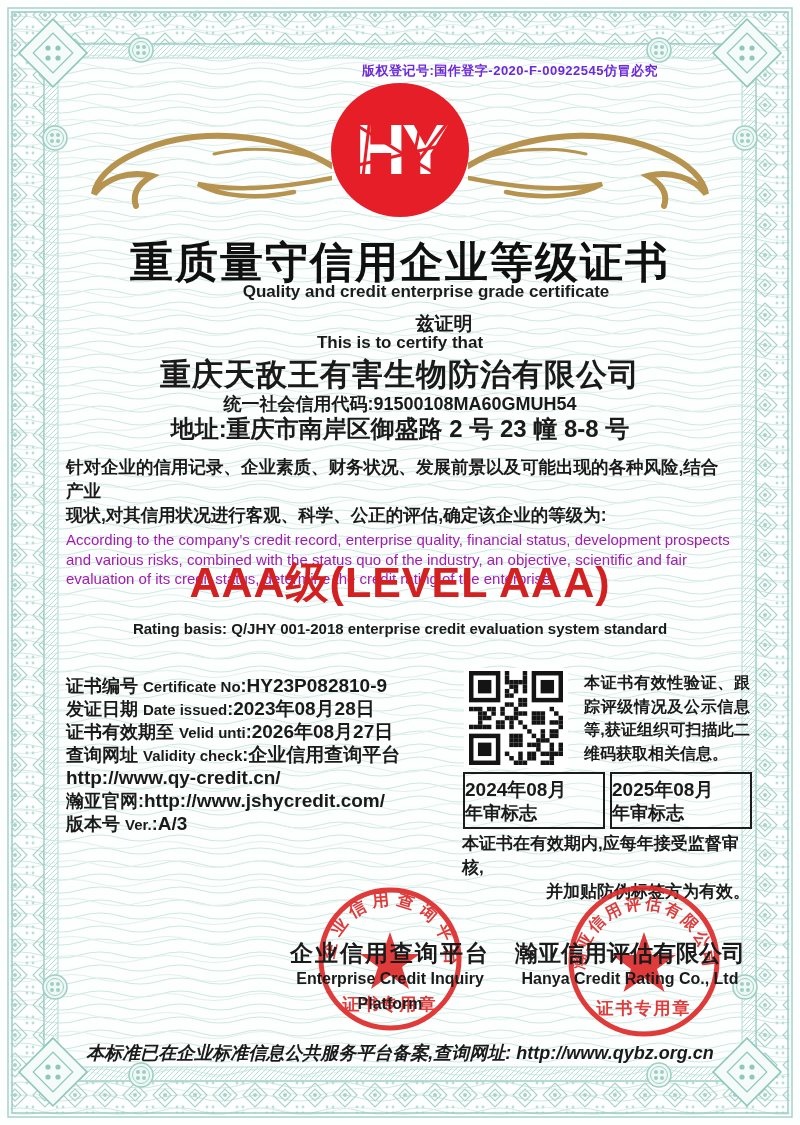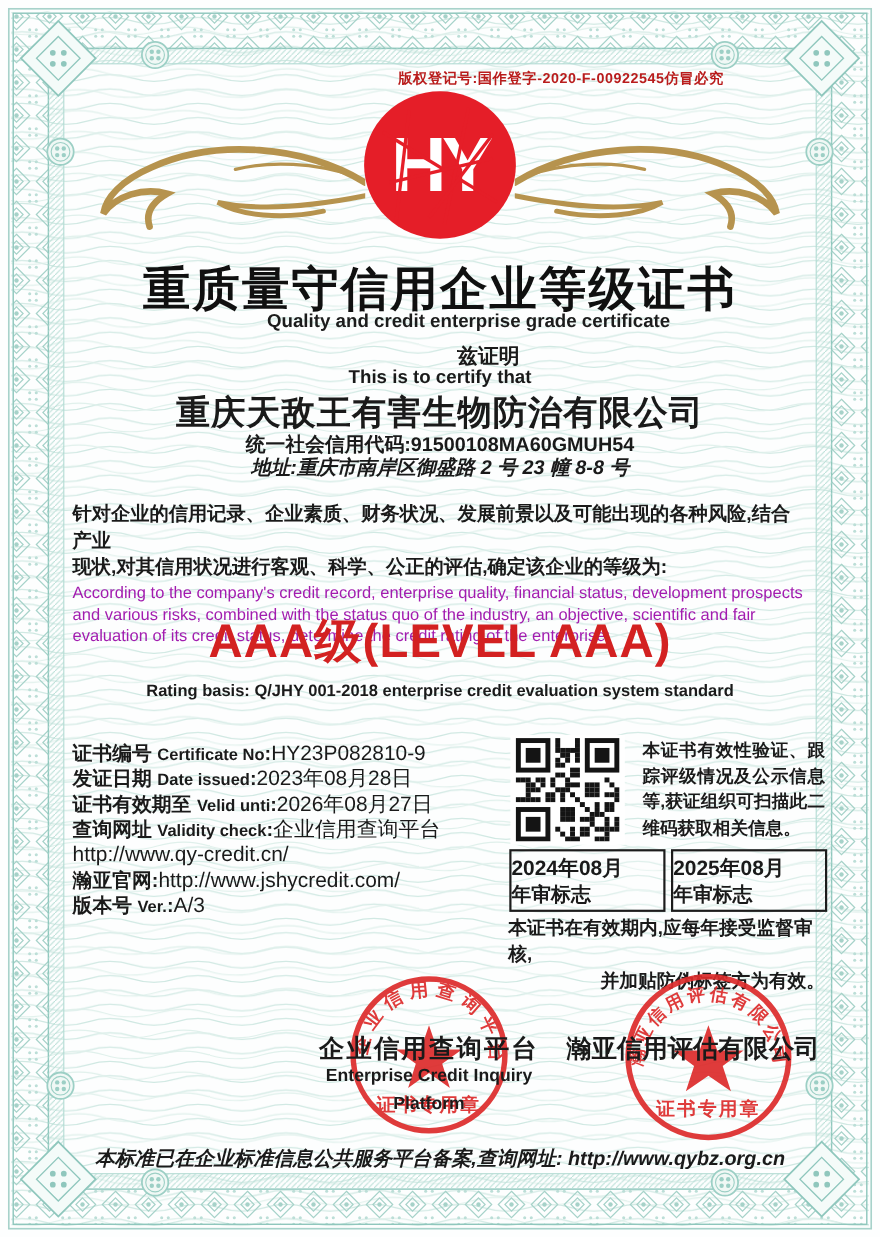--- a/index.html
+++ b/index.html
@@ -3,39 +3,39 @@
 <meta charset="utf-8">
 <style>
   html,body{margin:0;padding:0;background:#ffffff;}
   .certificate{
     position:relative;width:800px;height:1125px;overflow:hidden;
     font-family:"Liberation Sans","DejaVu Sans",sans-serif;color:#1a1a1a;background:#fdfefe;
   }
   .abs{position:absolute;}
   .ctr{left:0;width:800px;text-align:center;}
   svg{display:block;}
-  .copyright{top:62px;left:362px;font-size:13px;color:#b91c1c;font-weight:600;letter-spacing:.5px;}
+  .copyright{top:62px;left:362px;font-size:13px;color:#6d28d9;font-weight:600;letter-spacing:.5px;}
   .title{top:234px;font-size:43px;font-weight:900;letter-spacing:2px;color:#101010;}
   .subtitle{top:282px;font-size:17px;font-weight:600;color:#1c1c1c;padding-left:26px;}
   .certify-zh{top:311px;font-size:19px;font-weight:600;margin-left:44px;}
   .certify-en{top:333px;font-size:17px;font-weight:600;}
   .company{top:354px;font-size:31px;font-weight:900;letter-spacing:1px;}
   .code-line{top:392px;font-size:18px;font-weight:600;}
-  .addr-line{top:413px;font-size:18px;font-weight:600;font-style:italic;}
+  .addr-line{top:413px;font-size:24px;font-weight:600;}
   .para{top:455px;left:66px;width:668px;}
   .para .zh{font-size:17.5px;font-weight:700;line-height:24px;}
   .para .en{font-size:15px;font-weight:500;line-height:19.5px;margin-top:3px;color:#a21caf;}
   .grade{top:554px;font-size:43px;font-weight:900;letter-spacing:1px;}
   .basis-zh{top:601px;font-size:16.5px;font-weight:700;}
   .basis-en{top:620px;font-size:15px;font-weight:600;}
   .details{top:674px;left:66px;width:400px;}
   .detail-line{height:23px;line-height:23px;white-space:nowrap;}
   .detail-line .zh{font-size:18px;font-weight:600;}
   .detail-line .en{font-size:15px;font-weight:600;}
-  .detail-line .val{font-size:19px;font-weight:400;}
+  .detail-line .val{font-size:19px;font-weight:700;}
   .qr-box{top:668px;left:464px;width:104px;height:100px;background:#ffffff;padding:3px;box-sizing:border-box;}
   .qr-note{top:671px;left:584px;width:166px;font-size:16px;font-weight:600;line-height:23.5px;text-align:justify;}
   .year-box{top:772px;width:138px;height:53px;border:2px solid #1c1c1c;background:rgba(255,255,255,.25);
     display:flex;flex-direction:column;justify-content:center;text-align:left;}
   .year-box .p{font-size:19px;font-weight:600;line-height:25px;}
   .year-box .l{font-size:18px;font-weight:600;line-height:23px;}
   .sup-note{top:832px;left:462px;width:288px;font-size:17px;font-weight:600;line-height:24px;}
   .sup-note .l2{text-align:right;}
   .caption{top:940px;text-align:center;}
   .caption .zh{font-size:23px;font-weight:700;letter-spacing:2px;line-height:26px;}
@@ -356,17 +356,18 @@
     <path d="M78 50 L86 73 L110 73 L91 87 L98.5 110 L78 96 L57.5 110 L65 87 L46 73 L70 73 Z" fill="#dd2b2b"></path>
     <text x="78" y="132" text-anchor="middle" font-size="17" font-weight="700" fill="#dd2b2b" letter-spacing="2">证书专用章</text>
   </svg>
 
   <div class="abs caption cap-left">
     <div class="zh">企业信用查询平台</div>
     <div class="en">Enterprise Credit Inquiry Platform</div>
   </div>
   <div class="abs caption cap-right">
     <div class="zh">瀚亚信用评估有限公司</div>
+    <div class="en">Hanya Credit Rating Co., Ltd</div>
   </div>
 
   <div class="abs ctr footer-note">本标准已在企业标准信息公共服务平台备案,查询网址: http://www.qybz.org.cn</div>
 
 </div>
 
 </body></html>

